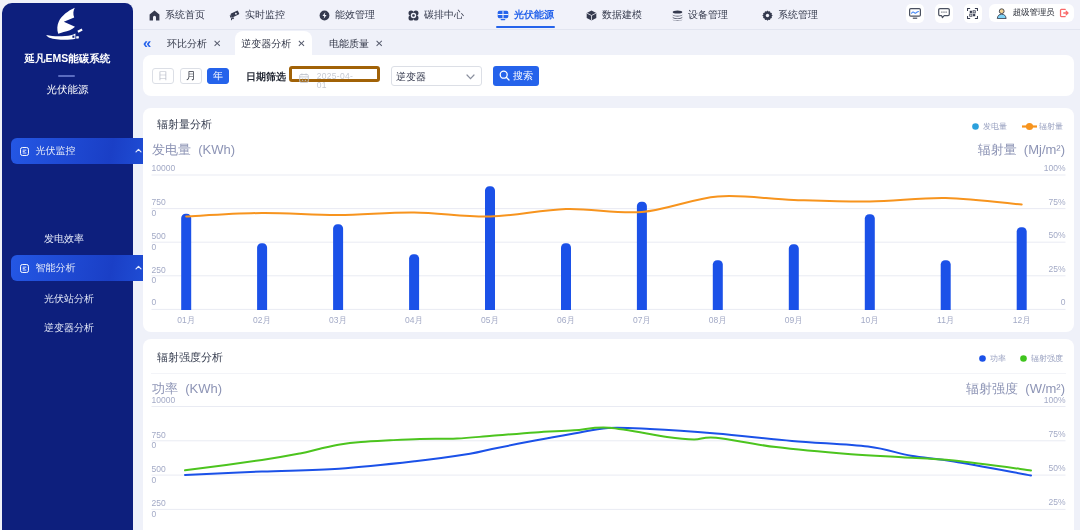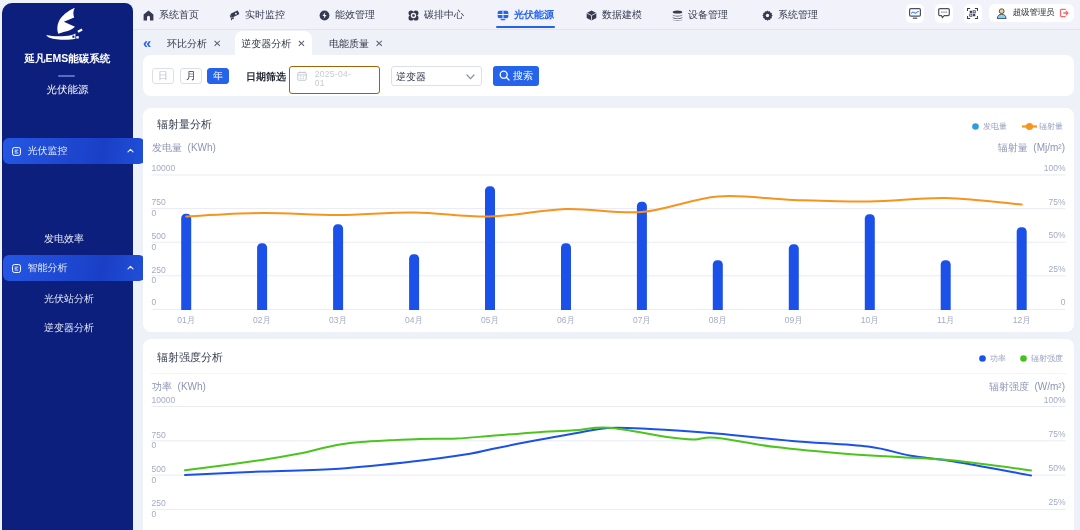--- a/index.html
+++ b/index.html
@@ -7,49 +7,49 @@
 #sidebar{position:absolute;left:2px;top:3px;width:131px;height:597px;background:#0d1f7d;border-radius:10px 8px 0 0;color:#e8ecf8;}
 #logo{position:absolute;left:42px;top:3px;}
 #sb-title{position:absolute;top:49px;width:131px;text-align:center;font-size:10.5px;line-height:13px;font-weight:bold;color:#fff;}
 #sb-div{position:absolute;top:71.5px;left:56px;width:17px;height:2px;background:#5a6cc0;border-radius:1px;}
 #sb-sub{position:absolute;top:80px;width:131px;text-align:center;font-size:10.5px;color:#fff;}
 .mrow{position:absolute;left:0;width:131px;height:29px;line-height:29px;font-size:10px;color:#e4e9f8;}
 .mrow .txt{position:absolute;left:33px;top:0;}
 .mrow .sub{position:absolute;left:42px;top:0;}
 .mrow .mic{position:absolute;left:17.5px;top:10px;line-height:0;}
 .mrow .arr{position:absolute;right:16.5px;top:11px;line-height:0;}
-.hl{left:1px;width:142px;height:26px;line-height:26px;border-radius:6px;background:linear-gradient(100deg,#2457e4 0%,#1a3fc6 70%,#2050d8 100%);}
+.hl{left:9px;width:142px;height:26px;line-height:26px;border-radius:6px;background:linear-gradient(100deg,#2457e4 0%,#1a3fc6 70%,#2050d8 100%);}
 .hl .txt{left:24.5px;}
 .hl .mic{left:8.5px;top:8.5px;}
 .hl .arr{right:11px;top:10px;}
 #topnav{position:absolute;left:133px;top:0;width:947px;height:30px;background:#f1f2fa;border-bottom:1px solid #e2e5f0;}
 .nitem{position:absolute;top:0;height:30px;display:flex;align-items:center;font-size:10px;color:#363b4e;}
 .nitem svg{margin-right:5px;}
 .nitem.act{color:#2563eb;font-weight:bold;}
 .nitem.act:after{content:"";position:absolute;left:-1.5px;right:-1px;bottom:2px;height:2px;background:#2563eb;border-radius:1px;}
 .icbtn{position:absolute;top:3.5px;width:18px;height:19px;background:#fff;border-radius:5px;display:flex;align-items:center;justify-content:center;}
 #userpill{position:absolute;top:4px;left:855.8px;width:85.6px;height:18px;background:#fff;border-radius:6px;display:flex;align-items:center;font-size:8.5px;color:#2a2e38;}
 #tabbar{position:absolute;left:133px;top:31px;width:947px;height:25px;}
 #tabchev{position:absolute;left:10px;top:3px;color:#2563eb;font-size:15px;font-weight:bold;}
 .tab{position:absolute;top:0;height:25px;line-height:26px;font-size:10px;color:#303546;}
 .tab .x{color:#555a6c;font-size:10px;margin-left:6px;}
 .tab.on{background:#fff;border-radius:8px 8px 0 0;}
 #fband{position:absolute;left:143px;top:55px;width:931px;height:41px;background:#fff;border-radius:8px;}
 .fbtn{position:absolute;top:13px;height:16px;width:22px;border:1px solid #dcdfe6;border-radius:3px;background:#fff;font-size:10px;line-height:14px;text-align:center;color:#303540;}
 #fbtn-y{background:#2563eb;border-color:#2563eb;color:#fff;}
 #flabel{position:absolute;left:103px;top:15px;font-size:10px;font-weight:bold;color:#1f2430;}
-#fdate{position:absolute;left:145.7px;top:11px;width:91px;height:28px;border:1px solid #a16207;border-radius:3px;color:#c6cad2;font-size:8.5px;}
+#fdate{position:absolute;left:145.7px;top:11px;width:91px;height:16px;border:3px solid #a16207;border-radius:3px;color:#c6cad2;font-size:8.5px;}
 #fsel{position:absolute;left:248px;top:11px;width:91px;height:20px;border:1px solid #dcdfe6;border-radius:3px;font-size:10px;color:#30354a;line-height:19px;padding-left:4px;}
 #fsearch{position:absolute;left:350px;top:11px;width:46px;height:20px;background:#2563eb;border-radius:3px;color:#fff;font-size:10px;line-height:20px;text-align:center;}
 .card{position:absolute;left:143px;width:931px;background:#fff;border-radius:8px;}
 #card1{top:108px;height:224px;}
 #card2{top:339px;height:250px;border-radius:8px 8px 0 0;}
 .ctitle{position:absolute;left:14px;font-size:11px;font-weight:500;color:#3a4153;}
 .cdiv{position:absolute;left:8px;right:8px;height:1px;background:#f3f4f8;}
-.axname{position:absolute;font-size:10px;color:#8d94b5;}
+.axname{position:absolute;font-size:13px;color:#8d94b5;}
 .leg{position:absolute;display:flex;align-items:center;font-size:8px;color:#99a1c0;}
 </style></head>
 <body>
 <div id="sidebar">
   <div id="logo">
     <svg width="44" height="36" viewBox="0 0 44 36">
       <path d="M30.8 1.8 C24 4.8 17.5 9.8 14.8 15.5 C13 19.5 12.9 23.5 14.2 27.8 C17 26.8 22 25.4 25.8 24.2 C27.5 23.6 29.5 22.2 31 20.8 L19.8 15.8 L30.2 11.6 C28.8 8 29.3 4.6 30.8 1.8 Z" fill="#fff"></path>
       <path d="M2.2 29 C10 30.8 20 30.4 27 29.2 C28.8 28.8 30.2 28.3 31.4 27.6 L31.4 32.8 C24 34.6 12 34 5.5 31.8 C4 31 2.8 30 2.2 29 Z" fill="#fff"></path>
       <rect x="28.4" y="29.6" width="2" height="2.2" fill="#0d1f7d"></rect>
       <path d="M33.4 24.7 l4.2 -2.1 1 2 -4.2 2.1 Z" fill="#fff"></path>
@@ -83,21 +83,21 @@
         </svg></span>
     </div>
   <div class="mrow" style="top:280.5px;">
       <span class="sub">光伏站分析</span>
     </div>
   <div class="mrow" style="top:310px;">
       <span class="sub">逆变器分析</span>
     </div>
 </div>
 <div id="topnav">
-    <div class="nitem" style="left:10px;"><svg width="11" height="11" viewBox="0 0 11 11">
+    <div class="nitem" style="left:16px;"><svg width="11" height="11" viewBox="0 0 11 11">
         <path d="M5.5 0.6 L10.4 4.6 V10.4 H7 V7.2 a1.5 1.5 0 0 0 -3 0 V10.4 H0.6 V4.6 Z" fill="#353a4e"></path>
       </svg>系统首页</div>
 <div class="nitem" style="left:96px;"><svg width="11" height="11" viewBox="0 0 11 11">
         <path d="M2.1 3.4 L7.9 0.7 a0.9 0.9 0 0 1 1.2 0.45 L10.1 3.3 a0.9 0.9 0 0 1 -0.45 1.2 L3.85 7.2 a0.9 0.9 0 0 1 -1.2 -0.45 L1.65 4.6 a0.9 0.9 0 0 1 0.45 -1.2 Z" fill="#353a4e"></path>
         <circle cx="6.9" cy="3.7" r="0.9" fill="#f1f2fa"></circle>
         <path d="M1.2 5.6 L2.5 8.6 H4.6 L3.6 6.8 Z M2.5 8.6 v1.6" stroke="#353a4e" stroke-width="1" fill="none"></path>
       </svg>实时监控</div>
 <div class="nitem" style="left:186px;"><svg width="11" height="11" viewBox="0 0 11 11">
         <circle cx="5.5" cy="5.5" r="4.9" fill="#353a4e"></circle>
         <path d="M6.3 2.2 L3.4 6 H5.2 L4.7 8.8 L7.6 5 H5.8 Z" fill="#f1f2fa"></path>

